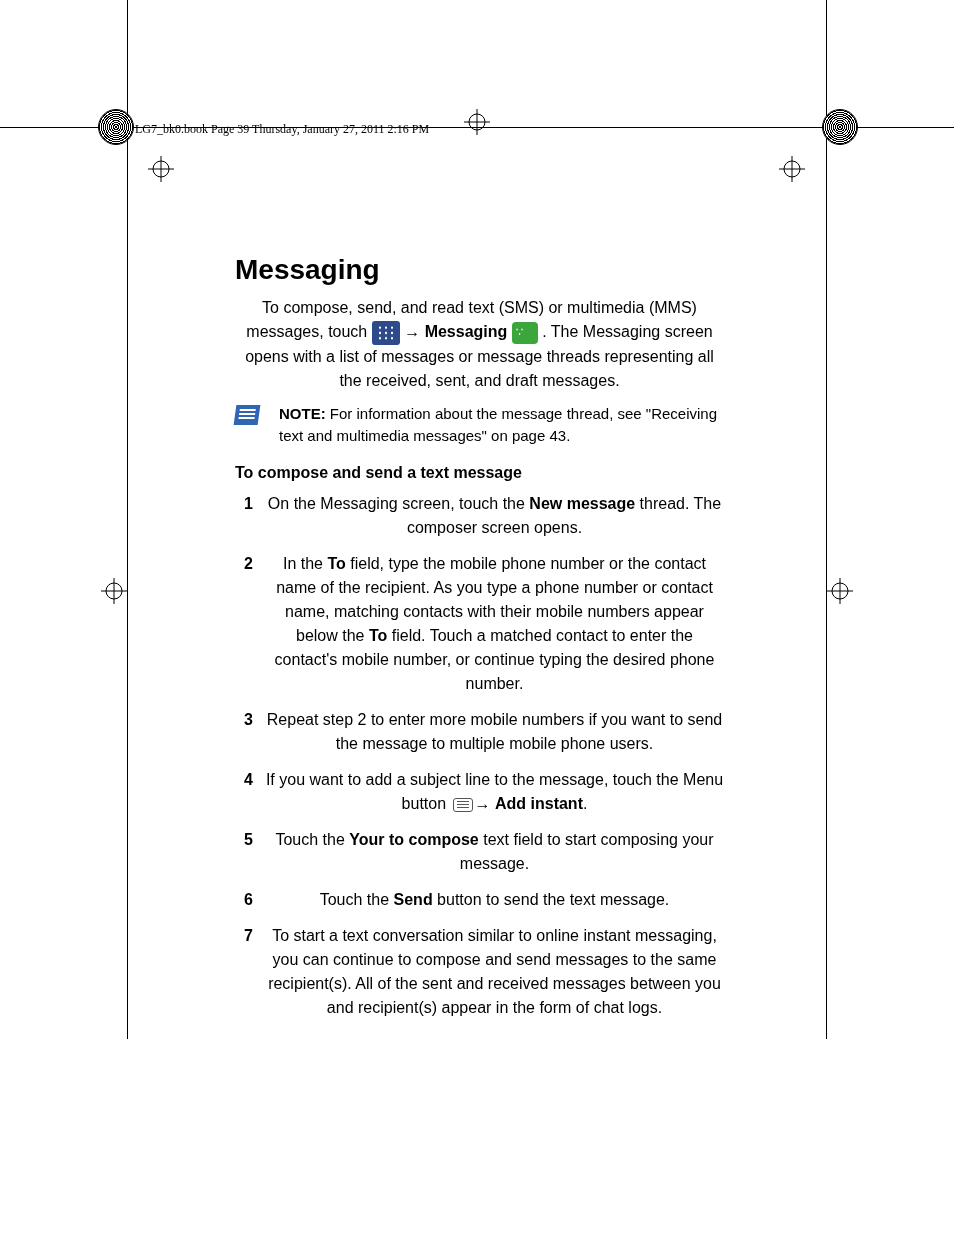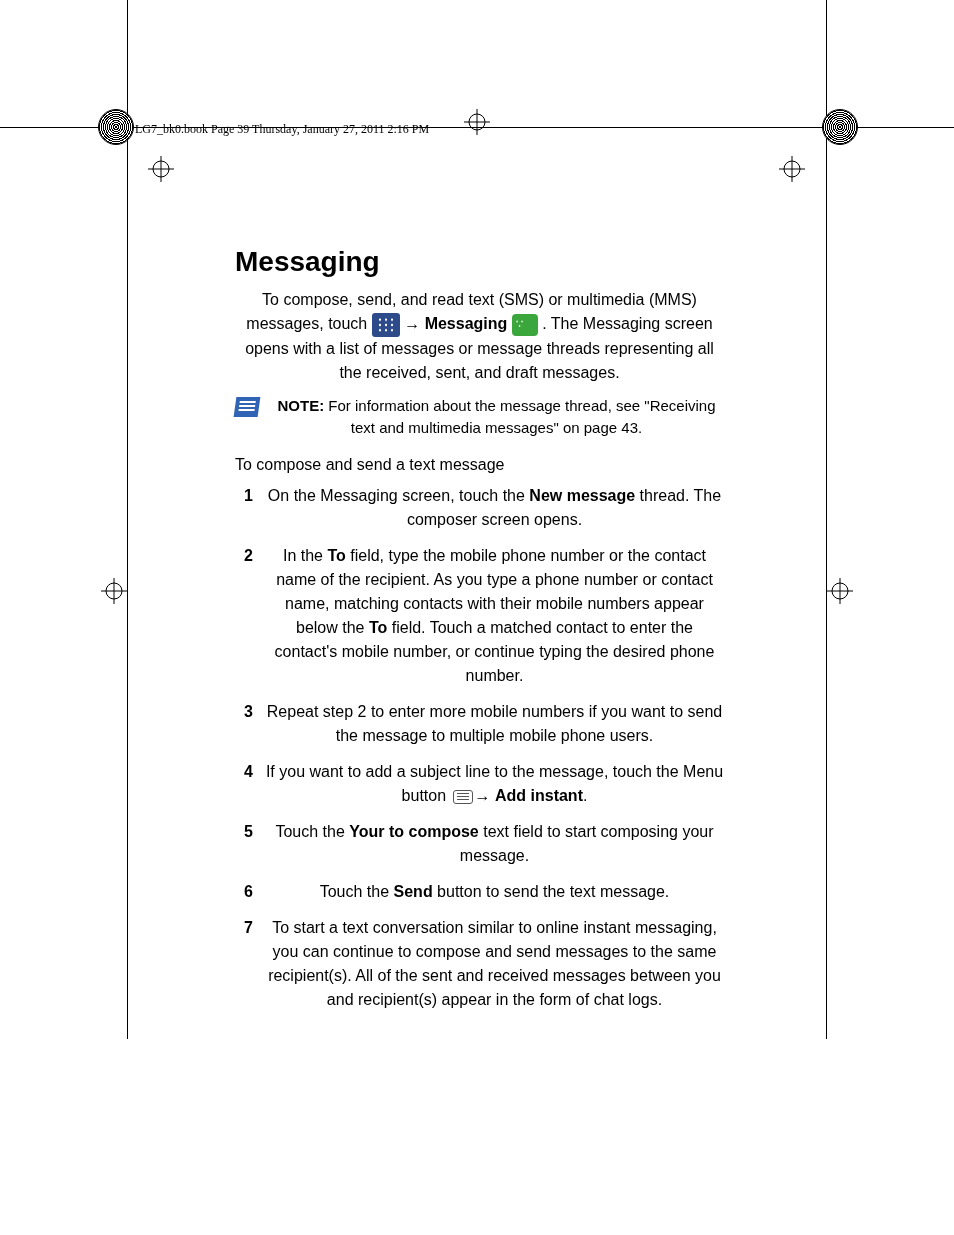--- a/index.html
+++ b/index.html
@@ -30,21 +30,21 @@
     left: 135px;
     top: 122px;
     font-size: 12px;
     color: #000;
     font-family: Georgia, serif;
   }
   .content {
     position: absolute;
     left: 235px;
     right: 230px;
-    top: 246px;
+    top: 254px;
   }
   h1 {
     font-family: Verdana, "Segoe UI", sans-serif;
     font-weight: bold;
     font-size: 28px;
     margin: 0 0 10px 0;
   }
   .para {
     font-size: 16px;
     line-height: 1.5;
@@ -87,44 +87,43 @@
   .msg-face {
     position:absolute;
     left:4px; top:4px;
     font-size:12px;
     color:#fff;
     line-height:1;
   }
   .arrow { font-size: 16px; }
   .note-block {
     display:flex;
-    gap:10px;
+    gap:20px;
     margin:10px 0 18px 0;
-    text-align:center;
   }
   .note-icon {
     width: 24px;
     height: 20px;
     background:#3064b5;
     position:relative;
     flex:0 0 24px;
     margin-top:2px;
     transform: skewX(-8deg);
   }
   .note-icon:after{
     content:"";
     position:absolute;
     left:4px;right:4px;top:4px;
     height:2px;
     background:#fff;
     box-shadow:0 4px 0 #fff, 0 8px 0 #fff;
   }
   .note-text { font-size:15px; line-height:1.45; }
   .subhead {
-    font-weight:normal;
+    font-weight:bold;
     font-size:16px;
     margin:6px 0 10px 0;
   }
   ol { margin:0; padding:0; list-style:none; }
   ol > li {
     display:flex;
     gap:12px;
     font-size:16px;
     line-height:1.5;
     margin-bottom:12px;

